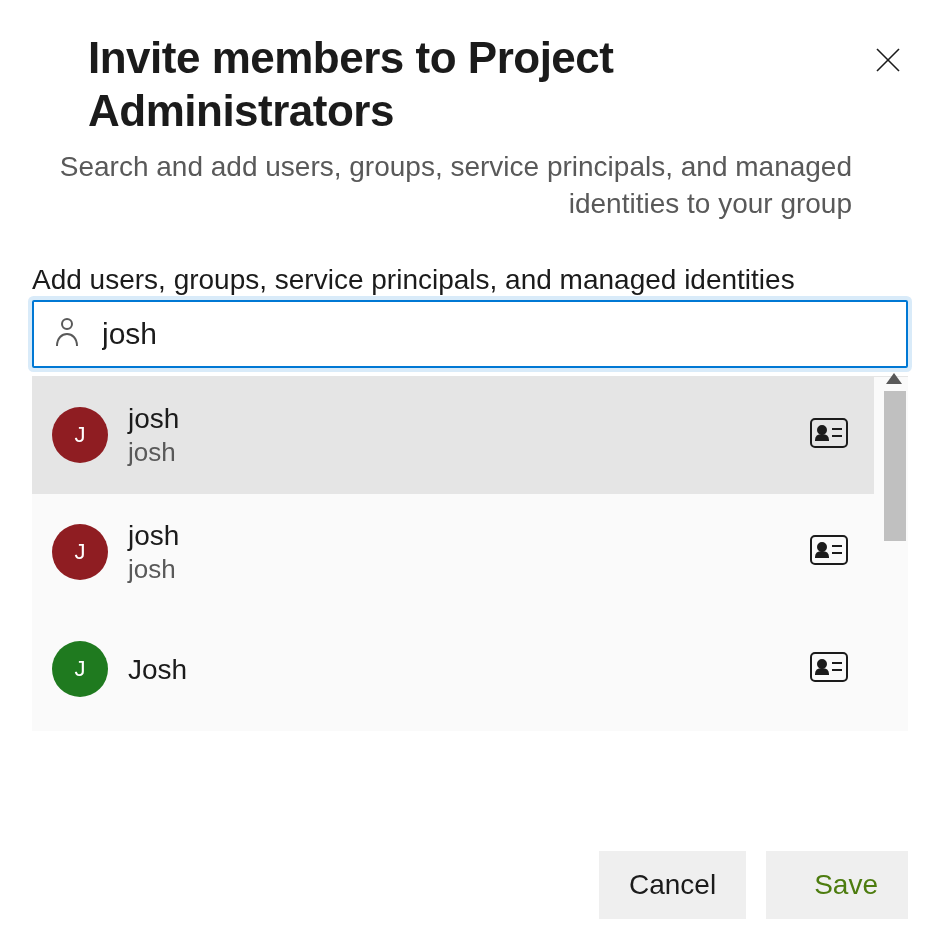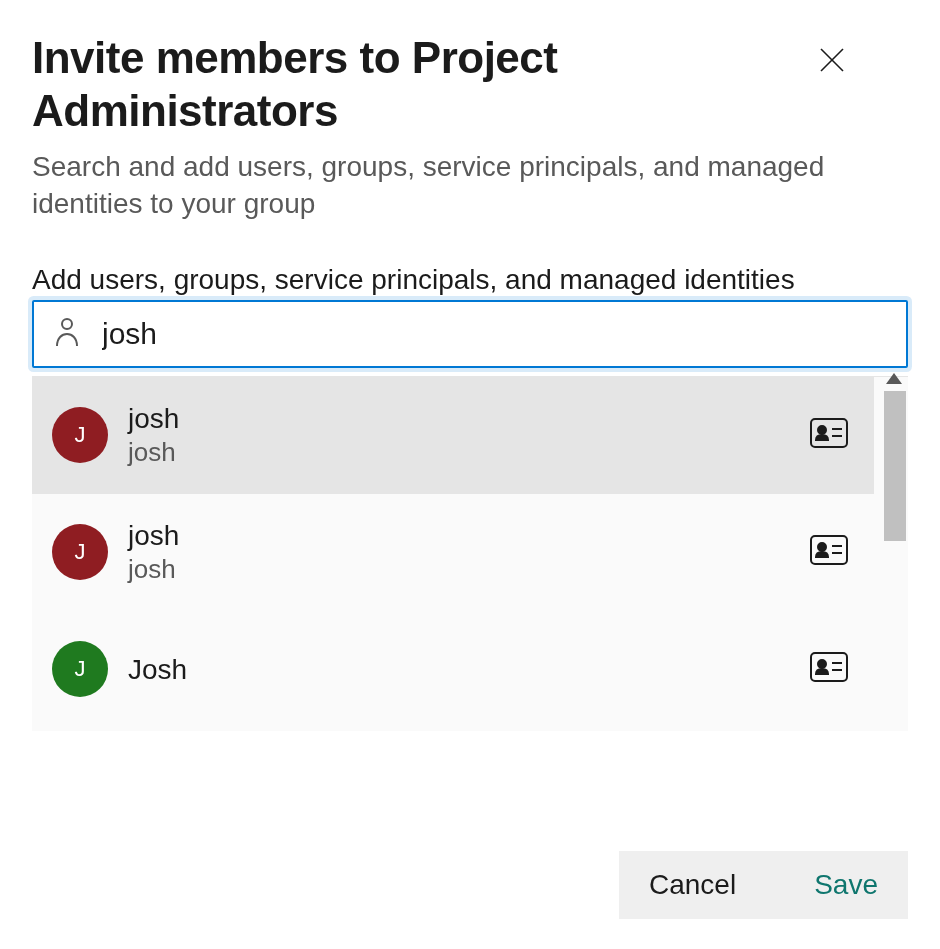--- a/index.html
+++ b/index.html
@@ -12,21 +12,21 @@
       color: #1b1b1b;
     }
     .panel {
       padding: 32px 32px 0 32px;
       height: 100%;
       position: relative;
     }
     .header-row {
       display: flex;
       align-items: flex-start;
-      justify-content: flex-start;
+      justify-content: flex-end;
       margin-bottom: 10px;
     }
     .title {
       font-size: 44px;
       font-weight: 600;
       line-height: 1.2;
       letter-spacing: -0.5px;
       max-width: 780px;
     }
     .close-btn {
@@ -39,20 +39,21 @@
       cursor: pointer;
       margin-top: 8px;
     }
     .close-btn svg { stroke: #1b1b1b; }
     .subtitle {
       font-size: 28px;
       color: #595959;
       line-height: 1.35;
       margin-bottom: 38px;
       max-width: 820px;
+      text-align: right;
     }
     .field-label {
       font-size: 28px;
       color: #1b1b1b;
       line-height: 1.35;
       margin-bottom: 1px;
       max-width: 850px;
     }
     .search-wrap {
       position: relative;
@@ -146,31 +147,32 @@
     }
     .text-col { flex: 1; display: flex; flex-direction: column; }
     .primary-text { font-size: 28px; color: #1b1b1b; line-height: 1.2; }
     .secondary-text { font-size: 26px; color: #595959; line-height: 1.25; }
     .card-icon { flex: 0 0 auto; margin-left: 12px; }
     .footer {
       position: absolute;
       bottom: 30px;
       right: 32px;
       display: flex;
+      gap: 20px;
     }
     .btn {
       font-family: inherit;
       font-size: 28px;
       padding: 18px 30px;
       border: none;
       cursor: pointer;
       background: #efefef;
       color: #1b1b1b;
     }
-    .btn.disabled { color: #0f766e; cursor: default; padding-left: 48px; }
+    .btn.disabled { color: #4d7c0f; cursor: default; padding-left: 48px; }
   </style>
 </head>
 <body>
 
 <div class="panel">
 
   <div class="header-row">
     <h1 class="title">Invite members to Project Administrators</h1>
     <div class="close-btn">
       <svg width="28" height="28" viewBox="0 0 28 28" fill="none" stroke-width="1.6">

